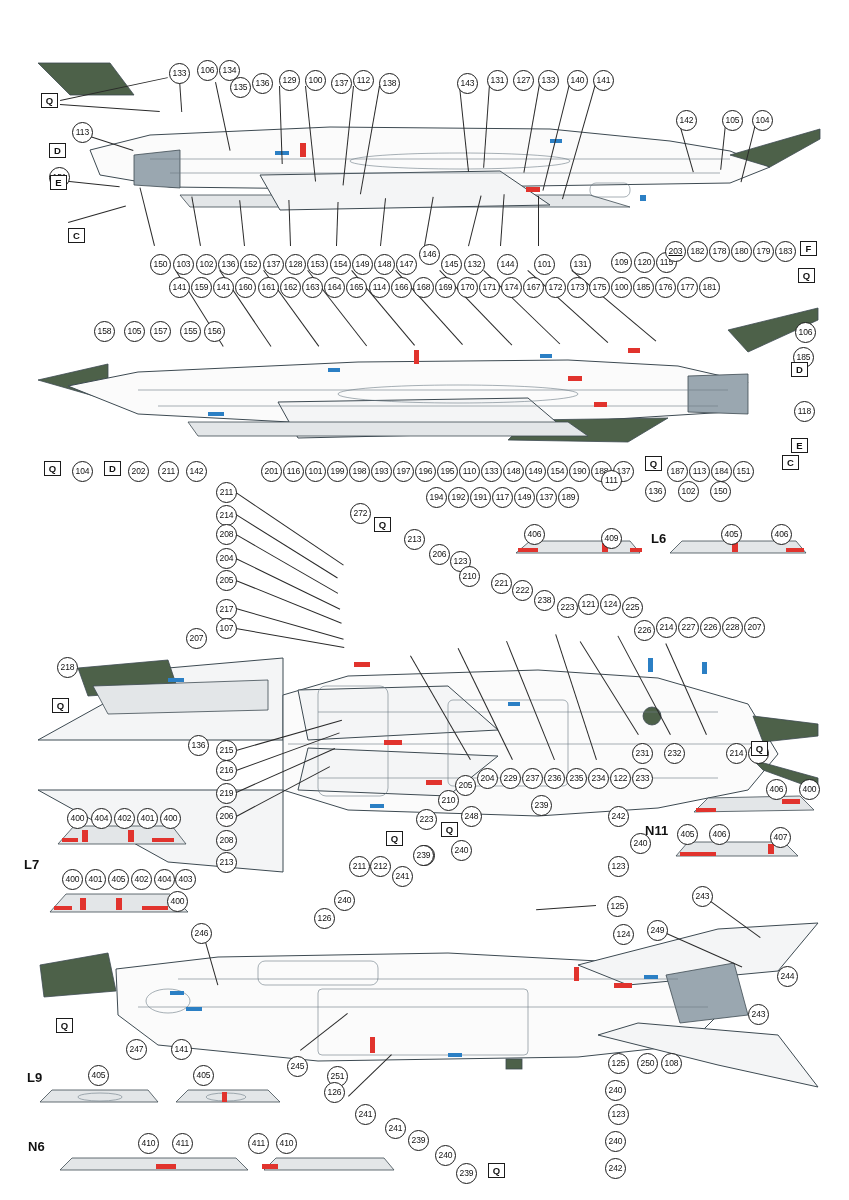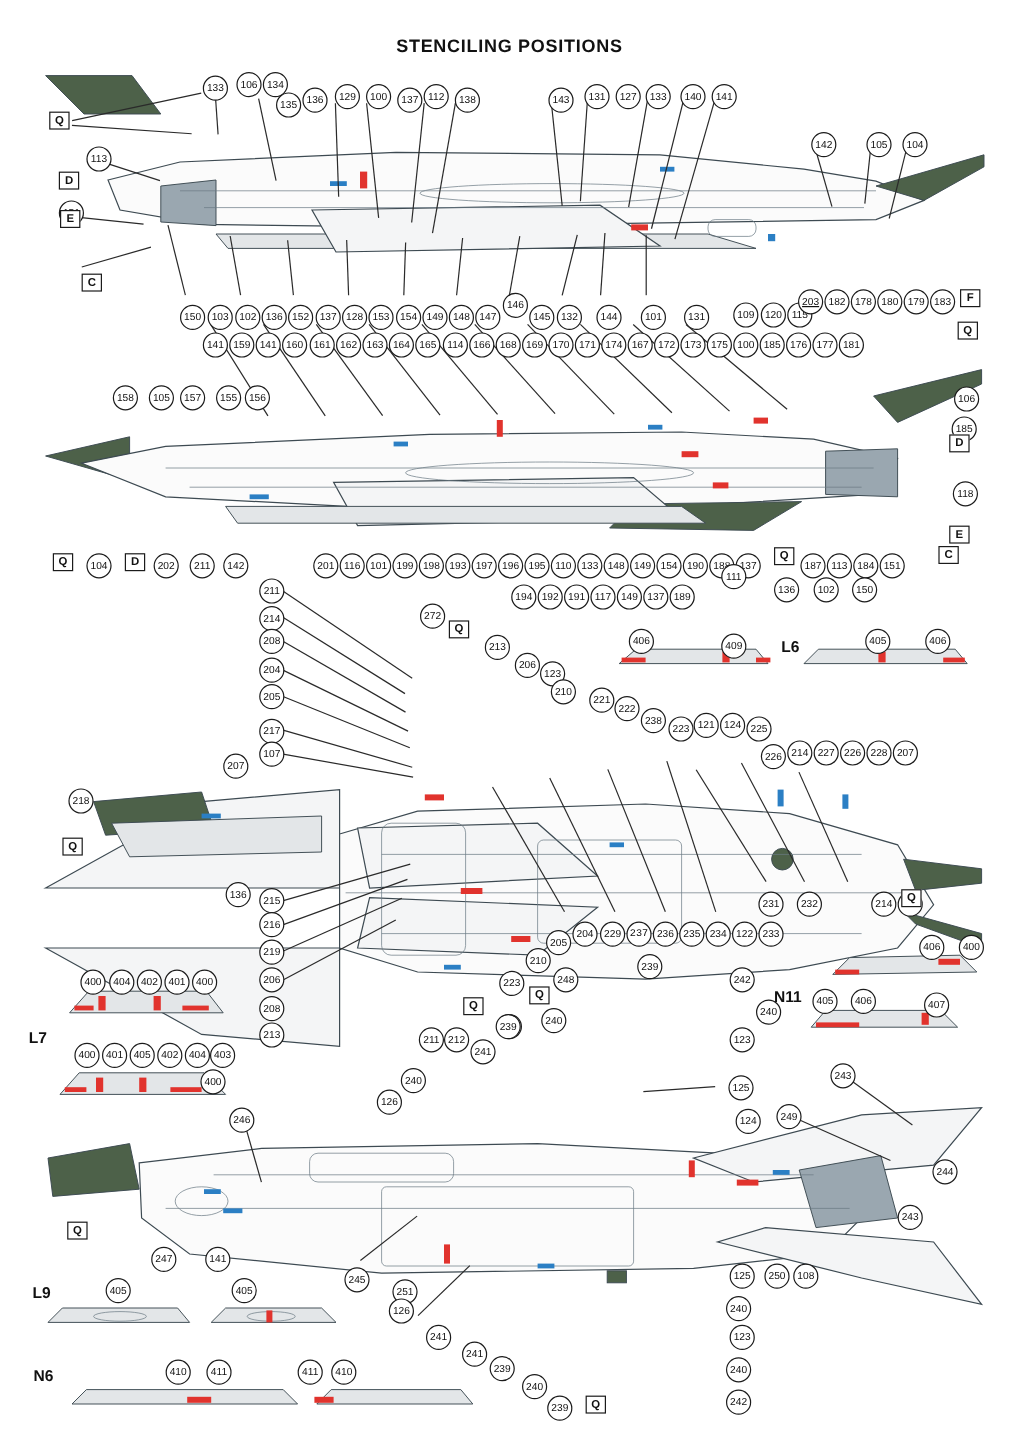--- a/index.html
+++ b/index.html
@@ -50,21 +50,20 @@
   .lgrey{fill:#e3e6e8;stroke:#3d4a52;stroke-width:.8;}
   .thin{fill:none;stroke:#6b7a84;stroke-width:.6;}
   .red{fill:#e1332d;}
   .blue{fill:#2b7fc4;}
 </style>
 </head>
 <body>
 
 <div id="page">
 
-  <div class="title">STENCILING POSITIONS</div>
 
   <div class="plane" style="left:30px;top:55px;">
     <svg width="790" height="190" viewBox="0 0 790 190">
       <path class="dark" d="M8 8 L80 8 L104 40 L40 40 Z"></path>
       <path class="fuse" d="M60 95 L120 80 L300 72 L520 74 L640 86 L700 96 L740 112 L700 128 L300 134 L140 132 L70 120 Z"></path>
       <path class="grey" d="M104 100 L150 95 L150 133 L104 130 Z"></path>
       <path class="dark" d="M700 100 L790 74 L790 84 L740 112 Z"></path>
       <path class="lgrey" d="M150 140 L560 140 L600 152 L160 152 Z"></path>
       <path class="wing" d="M230 120 L470 116 L520 150 L250 155 Z"></path>
       <path class="thin" d="M120 104 L700 104"></path>
@@ -439,21 +438,21 @@
     <div class="cal" style="left: 700px; top: 617px;">226</div>
     <div class="cal" style="left: 722px; top: 617px;">228</div>
     <div class="cal" style="left: 744px; top: 617px;">207</div>
     <div class="cal" style="left: 632px; top: 743px;">231</div>
     <div class="cal" style="left: 664px; top: 743px;">232</div>
     <div class="cal" style="left: 700px; top: 743px; margin-left: 48px;">230</div>
     <div class="cal" style="left: 726px; top: 743px;">214</div>
     <div class="cal" style="left: 455px; top: 775px;">205</div>
     <div class="cal" style="left: 477px; top: 768px;">204</div>
     <div class="cal" style="left: 500px; top: 768px;">229</div>
-    <div class="cal" style="left: 522px; top: 768px; font-family: Liberation Mono, monospace;">237</div>
+    <div class="cal" style="left: 522px; top: 768px;">237</div>
     <div class="cal" style="left: 544px; top: 768px;">236</div>
     <div class="cal" style="left: 566px; top: 768px;">235</div>
     <div class="cal" style="left: 588px; top: 768px;">234</div>
     <div class="cal" style="left: 610px; top: 768px;">122</div>
     <div class="cal" style="left: 632px; top: 768px;">233</div>
     <div class="cal" style="left: 416px; top: 809px;">223</div>
     <div class="cal" style="left: 438px; top: 790px;">210</div>
     <div class="cal" style="left: 531px; top: 795px;">239</div>
     <div class="cal" style="left: 461px; top: 806px;">248</div>
     <div class="cal" style="left: 608px; top: 806px;">242</div>

